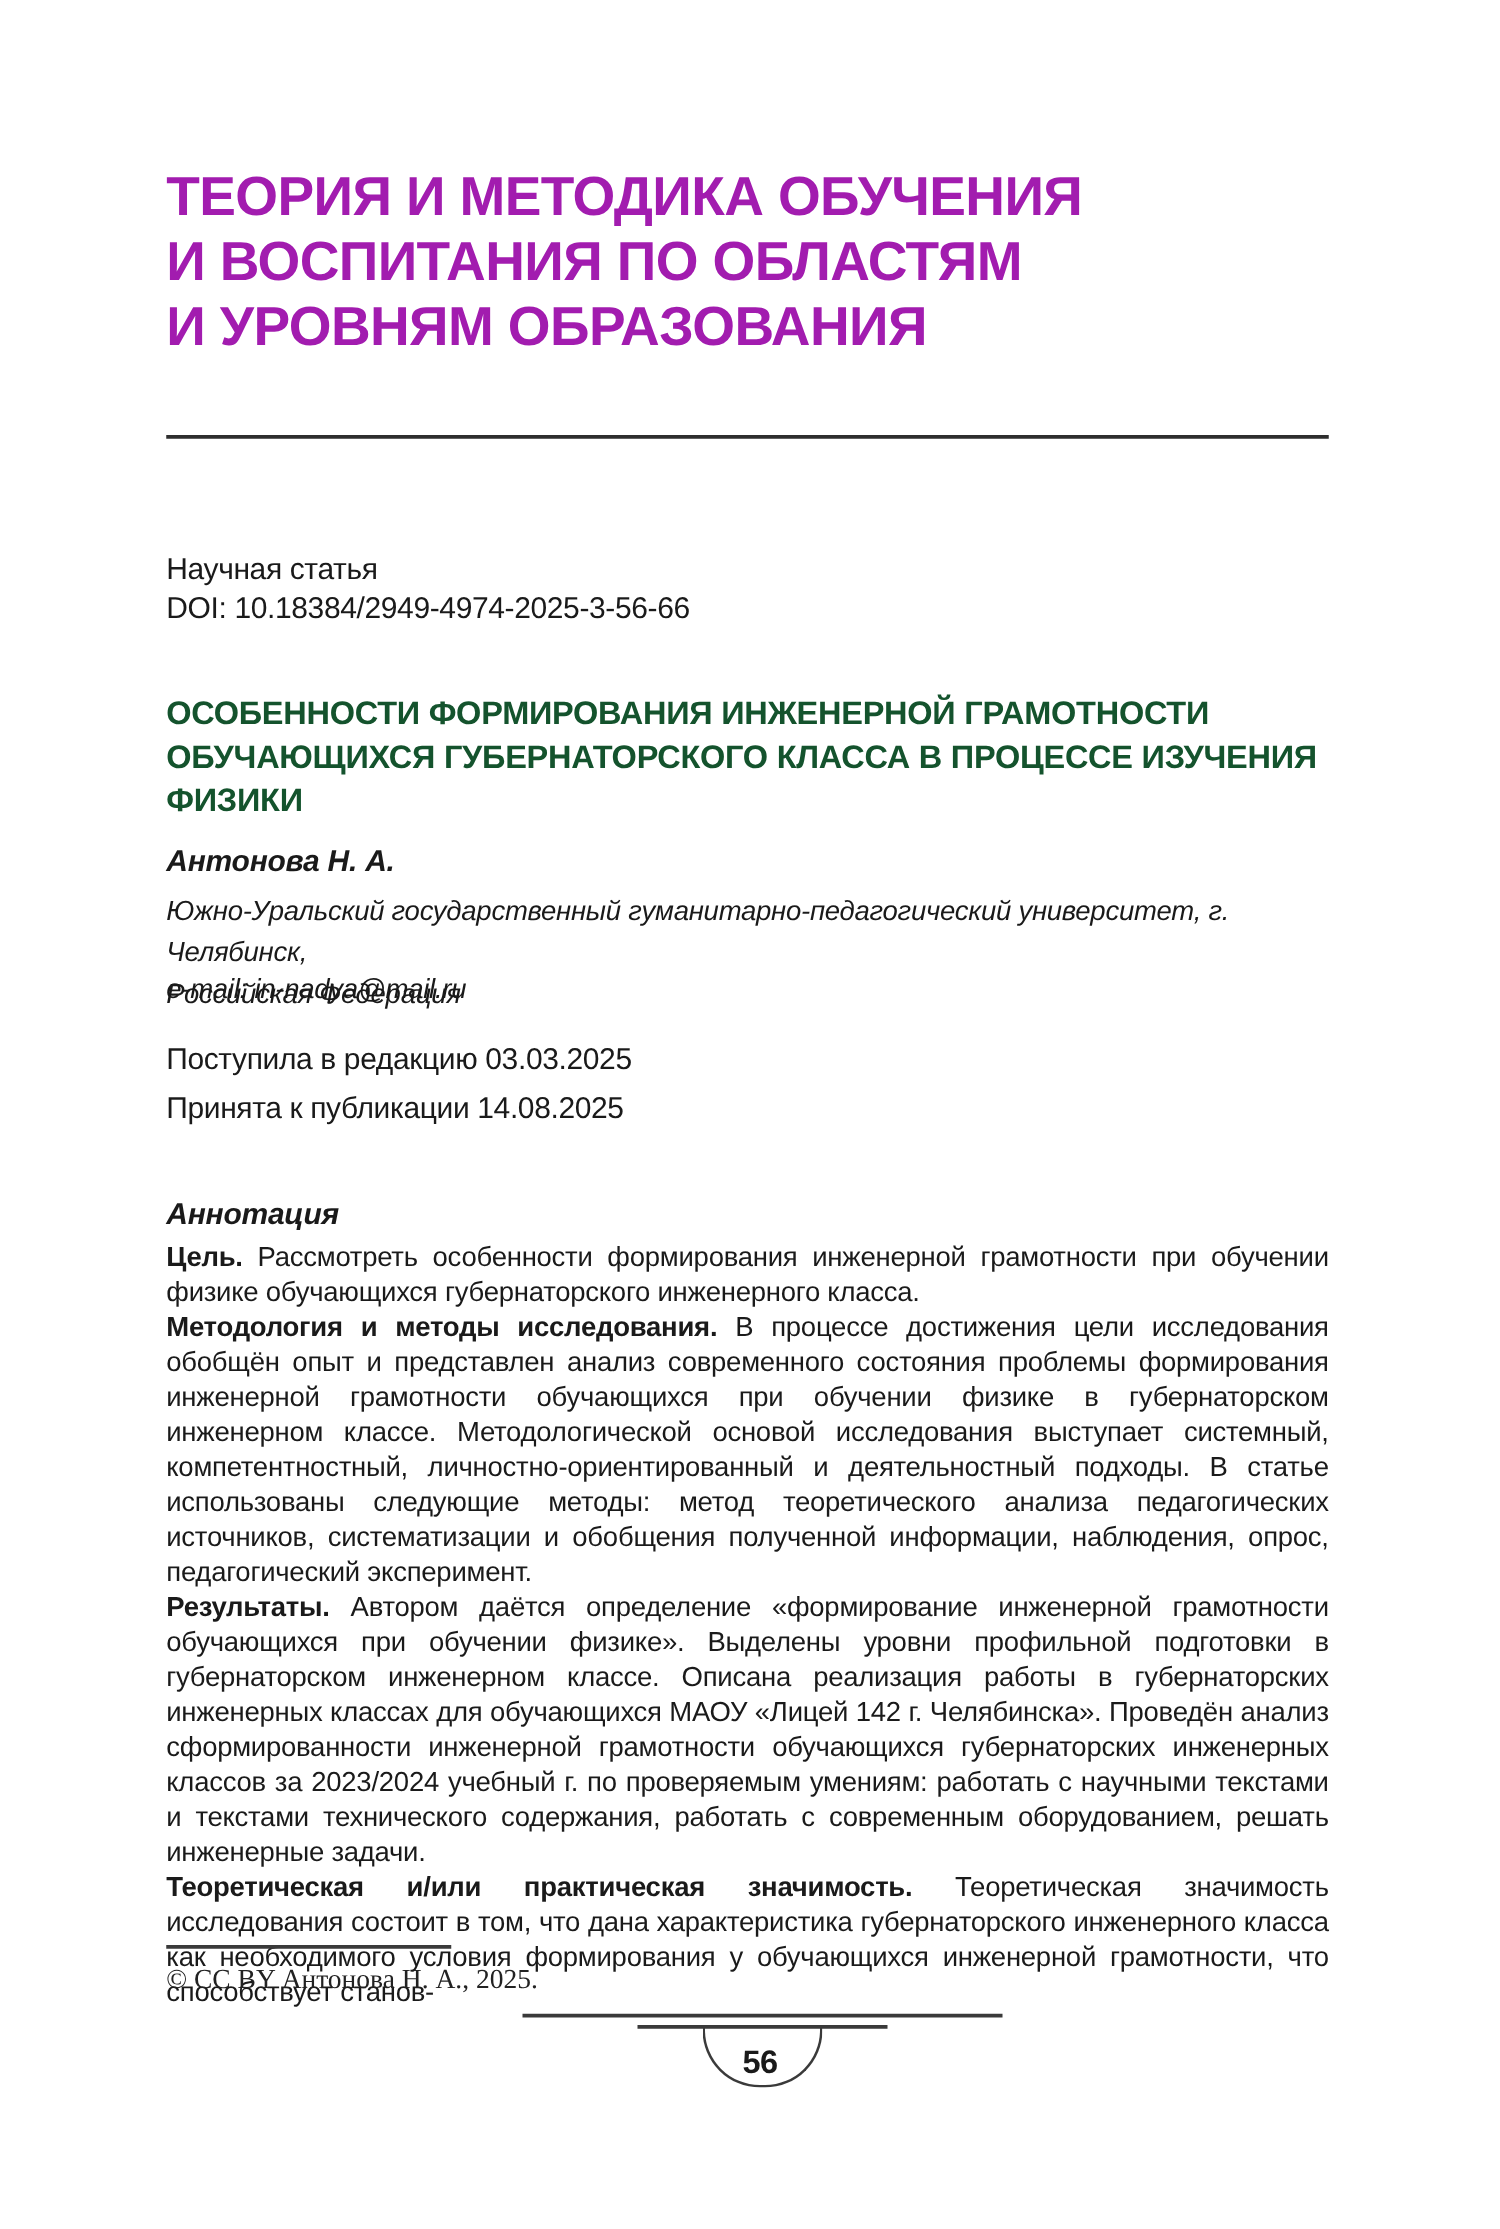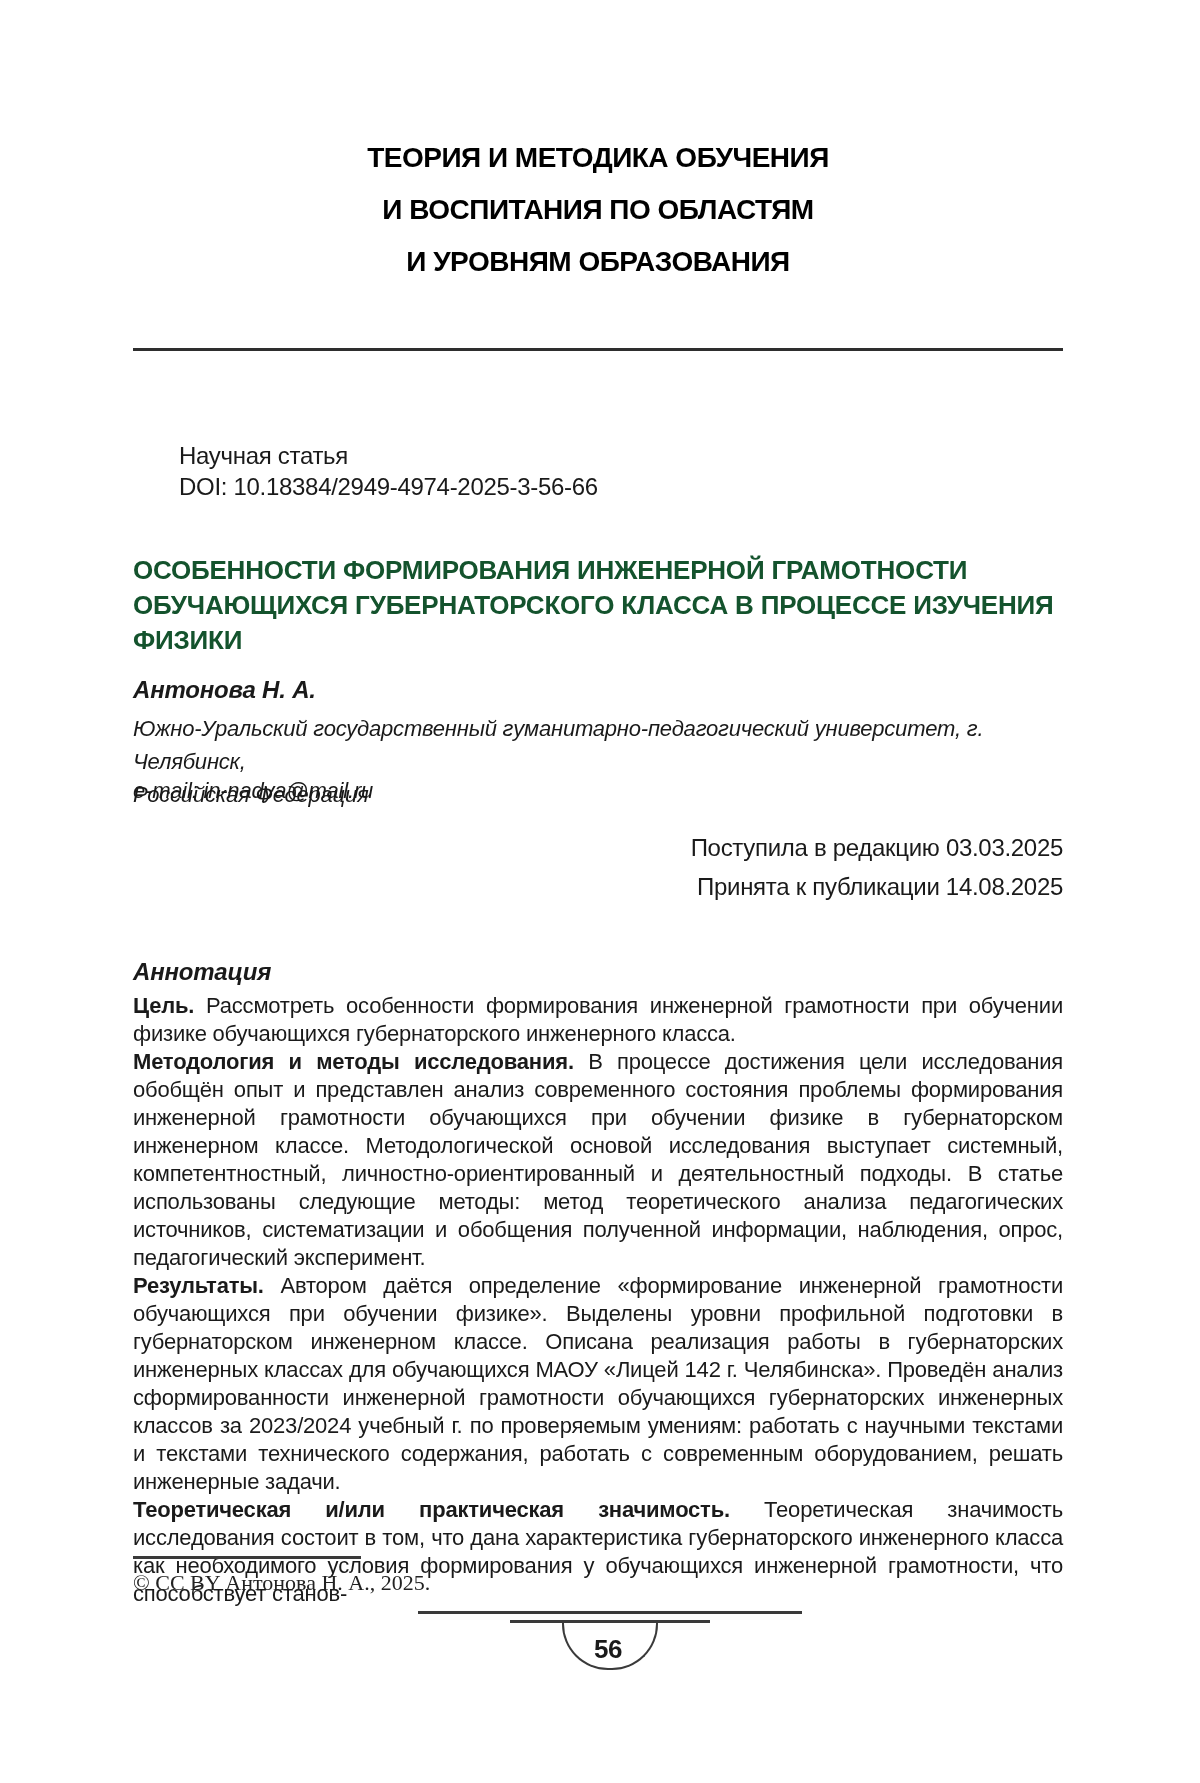--- a/index.html
+++ b/index.html
@@ -10,40 +10,39 @@
     background: #ffffff;
     font-family: "Liberation Sans", sans-serif;
     color: #1a1a1a;
     overflow: hidden;
   }
   .col { position: absolute; left: 133px; width: 930px; }
 
   
   .section-header {
     top: 132px;
-    text-align: center;
-    font-weight: bold;
-    font-size: 28px;
+    text-align: left;
+    font-weight: bold;
+    font-size: 44px;
     line-height: 52px;
     letter-spacing: -0.5px;
-    color: #000000;
+    color: #a21caf;
   }
   .header-rule {
     top: 348px;
     height: 0;
     border-top: 3px solid #2e2e2e;
   }
 
   
   .meta {
     top: 440px;
     font-size: 24px;
     line-height: 31px;
     letter-spacing: -0.3px;
-    margin-left: 46px;
   }
 
   
   .article-title {
     top: 553px;
     font-weight: bold;
     font-size: 26px;
     line-height: 35px;
     letter-spacing: -0.2px;
     color: #14532d;
@@ -65,21 +64,21 @@
   }
   .email {
     top: 778px;
     font-style: italic;
     font-size: 22px;
     letter-spacing: -0.2px;
   }
 
   .dates {
     top: 828px;
-    text-align: right;
+    text-align: left;
     font-size: 24px;
     line-height: 39px;
     letter-spacing: -0.3px;
   }
 
   .abstract-heading {
     top: 958px;
     font-weight: bold;
     font-style: italic;
     font-size: 24px;

